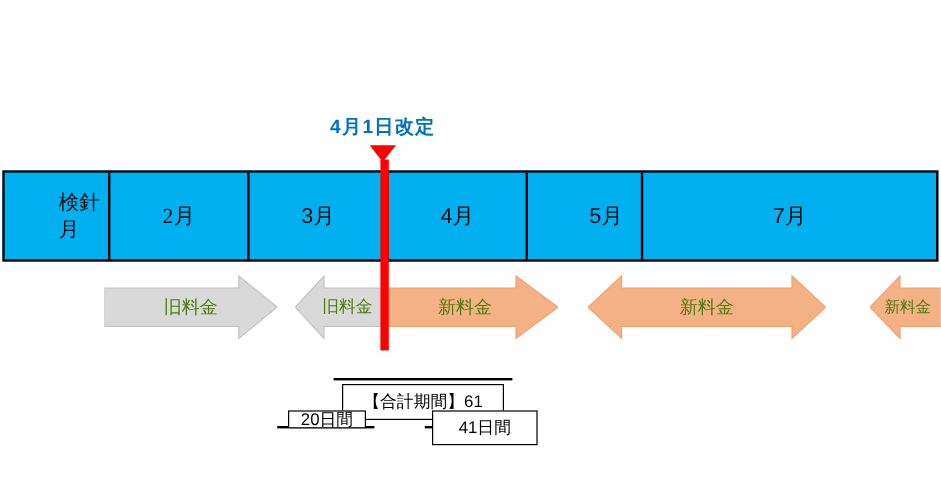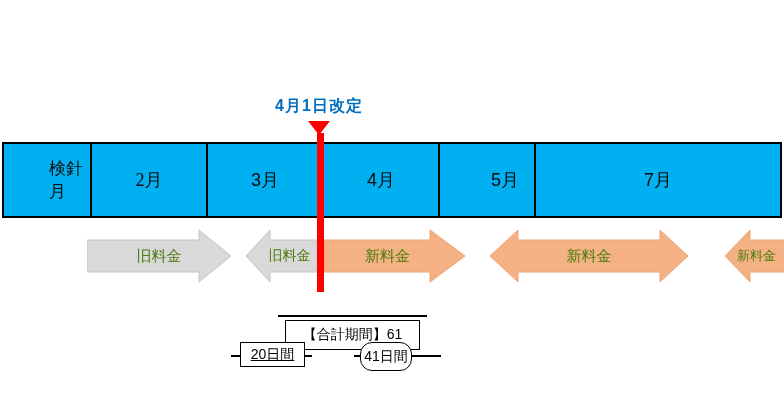--- a/index.html
+++ b/index.html
@@ -66,22 +66,22 @@
   .dim2{left:231px;top:311px;width:81px;}
   .dim3{left:354px;top:311px;width:87px;}
 
   
   .label-box{
     box-sizing:border-box;background:#ffffff;border:1px solid #000;z-index:4;
     display:flex;align-items:center;justify-content:center;
     font-size:14px;color:#000;white-space:nowrap;
   }
   .total-box{left:285px;top:276px;width:135px;height:30px;}
-  .seg1-box{left:240px;top:298px;width:65px;height:25px;text-decoration:underline;}
-  .seg2-box{left:360px;top:298px;width:52px;height:29px;border-radius:12px;}
+  .seg1-box{left:240px;top:298px;width:65px;height:15px;}
+  .seg2-box{left:360px;top:298px;width:88px;height:29px;}
 </style>
 </head>
 <body>
 
 <div class="abs revision-title">4月1日改定</div>
 
 <div class="abs marker-triangle"></div>
 <div class="abs marker-line"></div>
 
 <div class="abs month-table">

